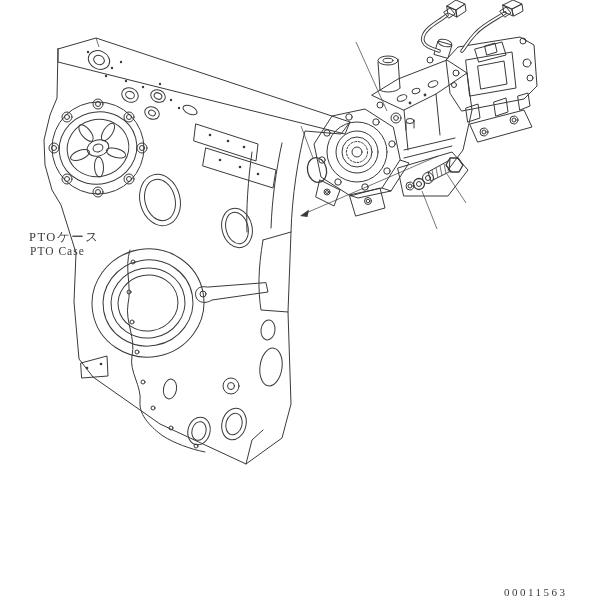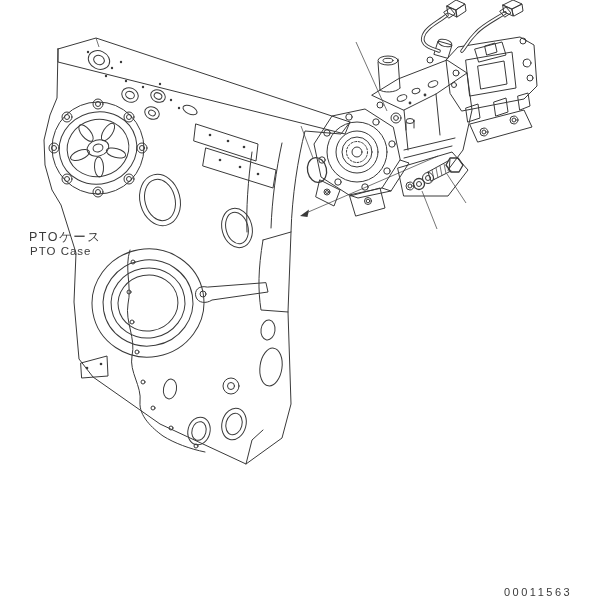--- a/index.html
+++ b/index.html
@@ -1,17 +1,17 @@
 <!DOCTYPE html>
 <html><head>
 <meta charset="utf-8">
 <style>
   html,body{margin:0;padding:0;background:#ffffff;}
   .canvas{position:relative;width:600px;height:600px;background:#ffffff;overflow:hidden;
-          font-family:Liberation Sans, sans-serif;}
+          font-family:Liberation Serif, serif;}
   svg{position:absolute;left:0;top:0;}
   .s{fill:none;stroke:#3a3a3a;stroke-width:1;stroke-linecap:round;stroke-linejoin:round;}
   .s2{fill:none;stroke:#3a3a3a;stroke-width:1.3;stroke-linecap:round;stroke-linejoin:round;}
   .thin{fill:none;stroke:#3a3a3a;stroke-width:.7;}
   .wire{fill:none;stroke:#3a3a3a;stroke-width:3.6;stroke-linecap:round;}
   .wirecore{fill:none;stroke:#ffffff;stroke-width:1.8;stroke-linecap:round;}
   .dot{fill:#3a3a3a;stroke:none;}
   .fl{fill:#3a3a3a;stroke:none;}
   text{fill:#3a3a3a;}
   .t-ja{font-size:12.5px;letter-spacing:1.5px;}

